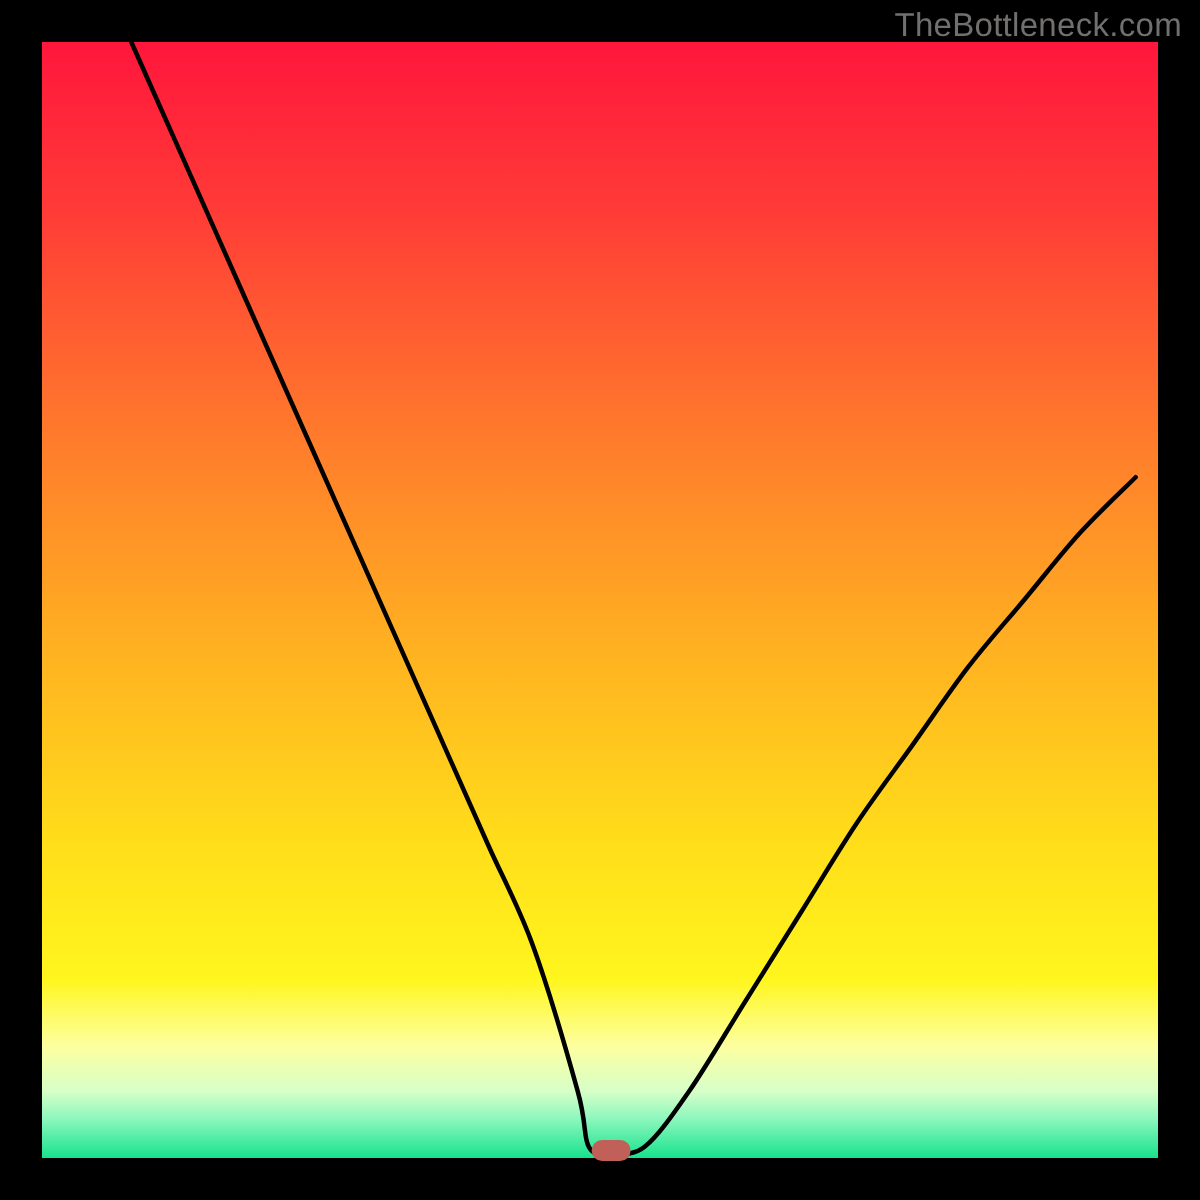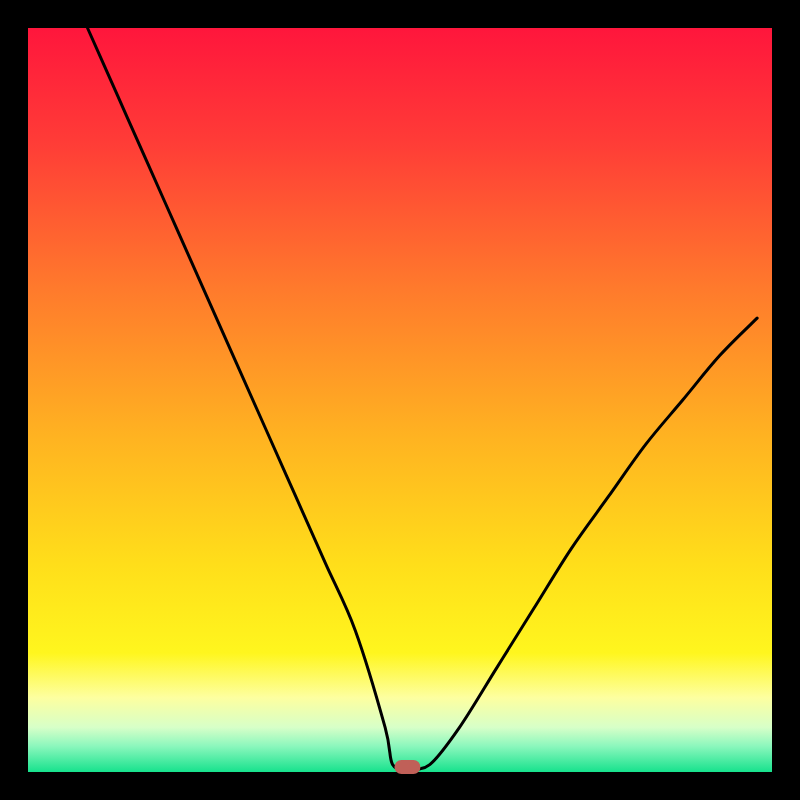--- a/index.html
+++ b/index.html
@@ -8,20 +8,21 @@
     position: absolute; top: 4px; right: 12px;
     font-family: Arial, Helvetica, sans-serif; font-size: 22px;
     color: #72706f; font-weight: 500; letter-spacing: 0.2px;
   }
   svg { display: block; }
 </style>
 </head>
 <body>
 
 <div class="frame">
+  <div class="watermark">TheBottleneck.com</div>
   <svg id="chart-svg" width="800" height="800">
     <defs>
       <linearGradient id="bg-grad" x1="0" y1="0" x2="0" y2="1">
           <stop offset="0%" stop-color="#ff163c"></stop>
           <stop offset="15%" stop-color="#ff3b37"></stop>
           <stop offset="35%" stop-color="#ff7a2c"></stop>
           <stop offset="55.00000000000001%" stop-color="#ffb321"></stop>
           <stop offset="72%" stop-color="#ffde1a"></stop>
           <stop offset="84%" stop-color="#fff61e"></stop>
           <stop offset="90%" stop-color="#fdffa0"></stop>

